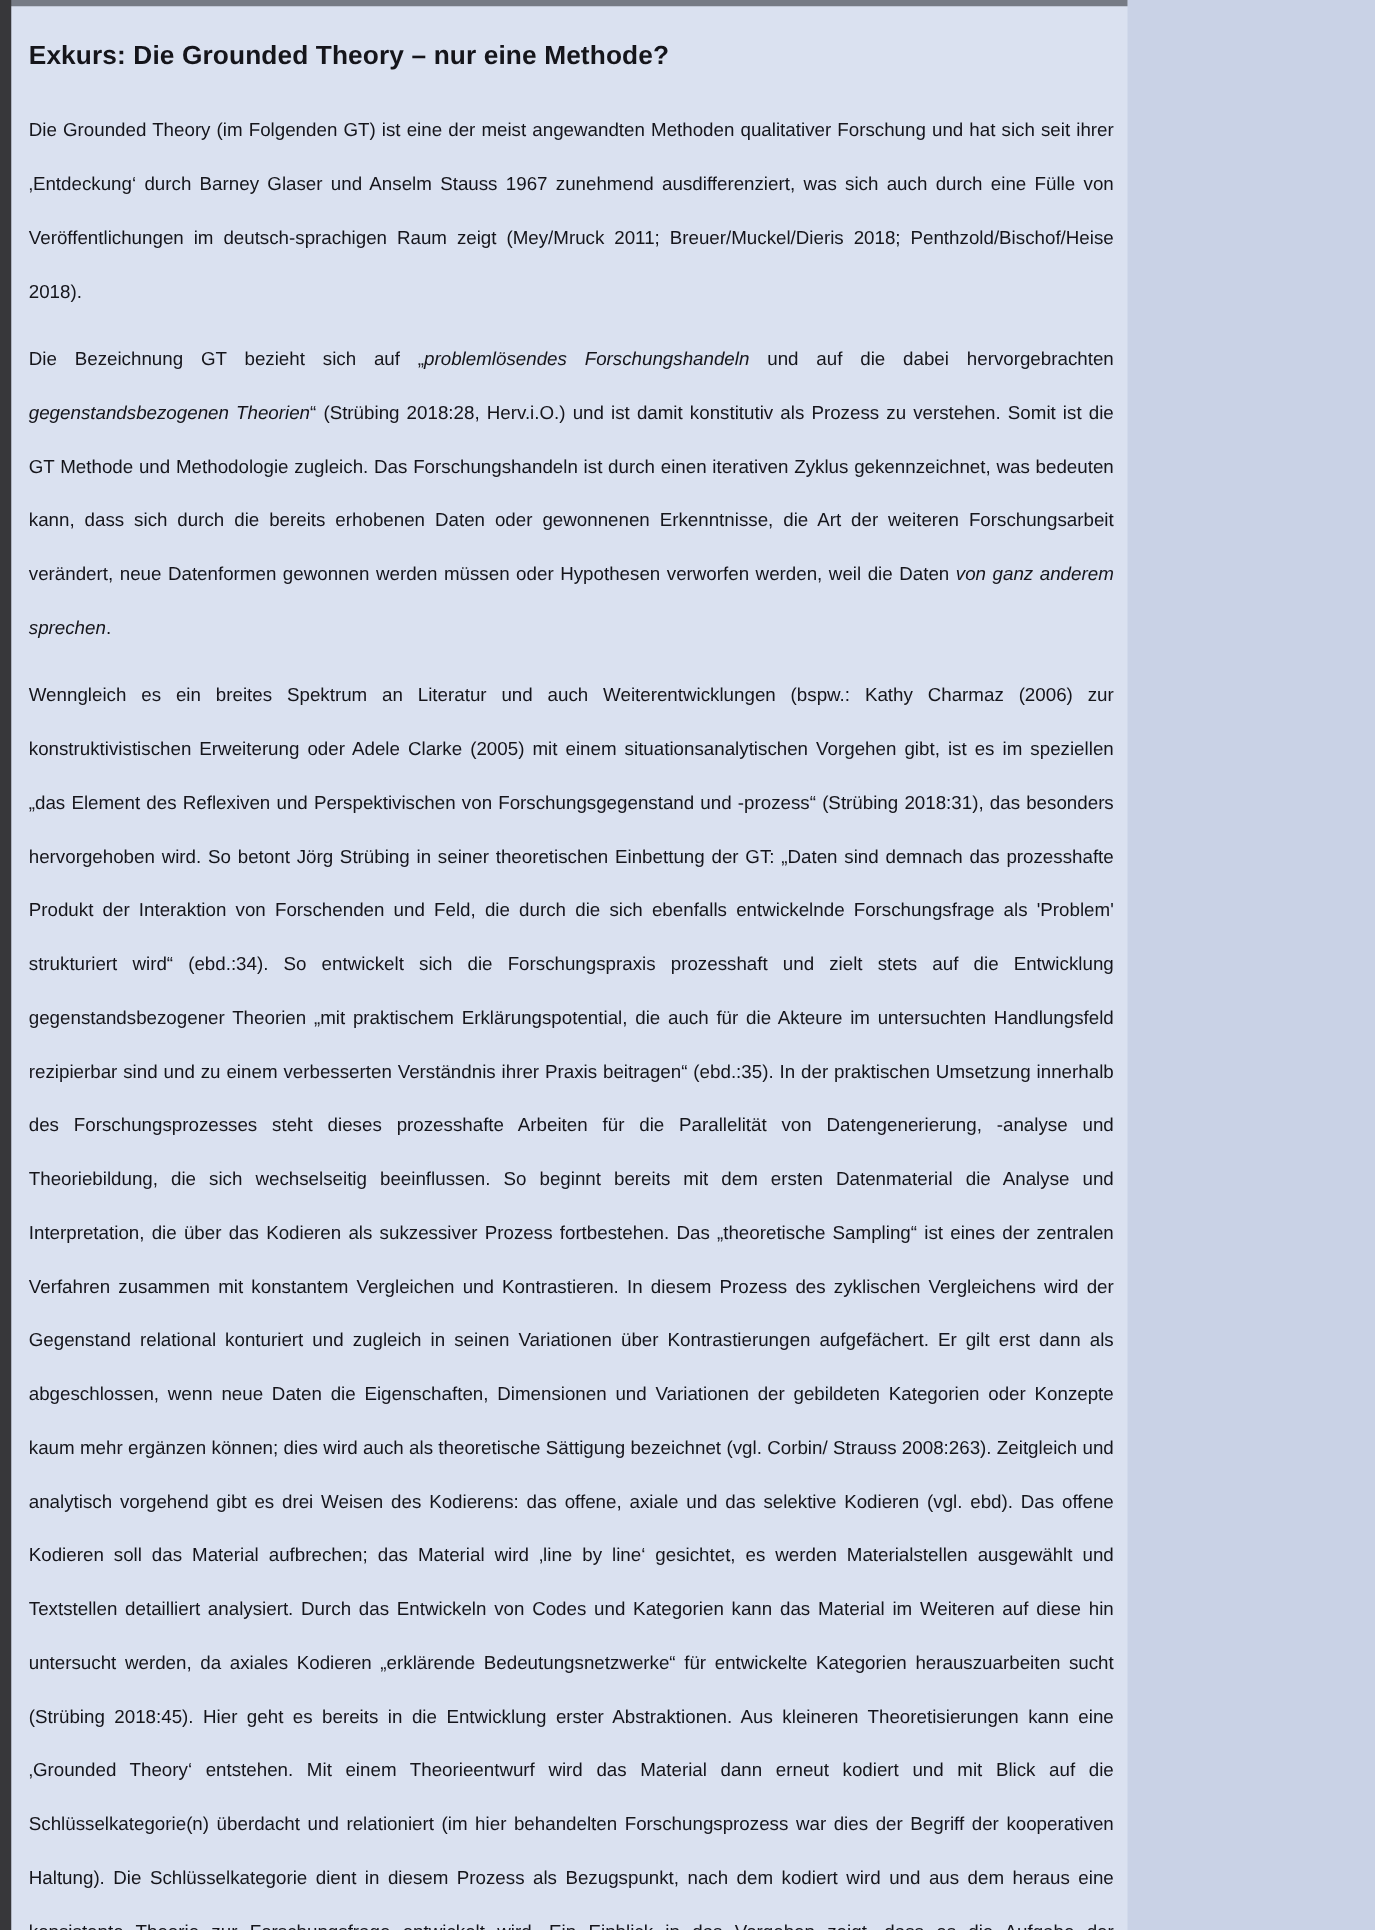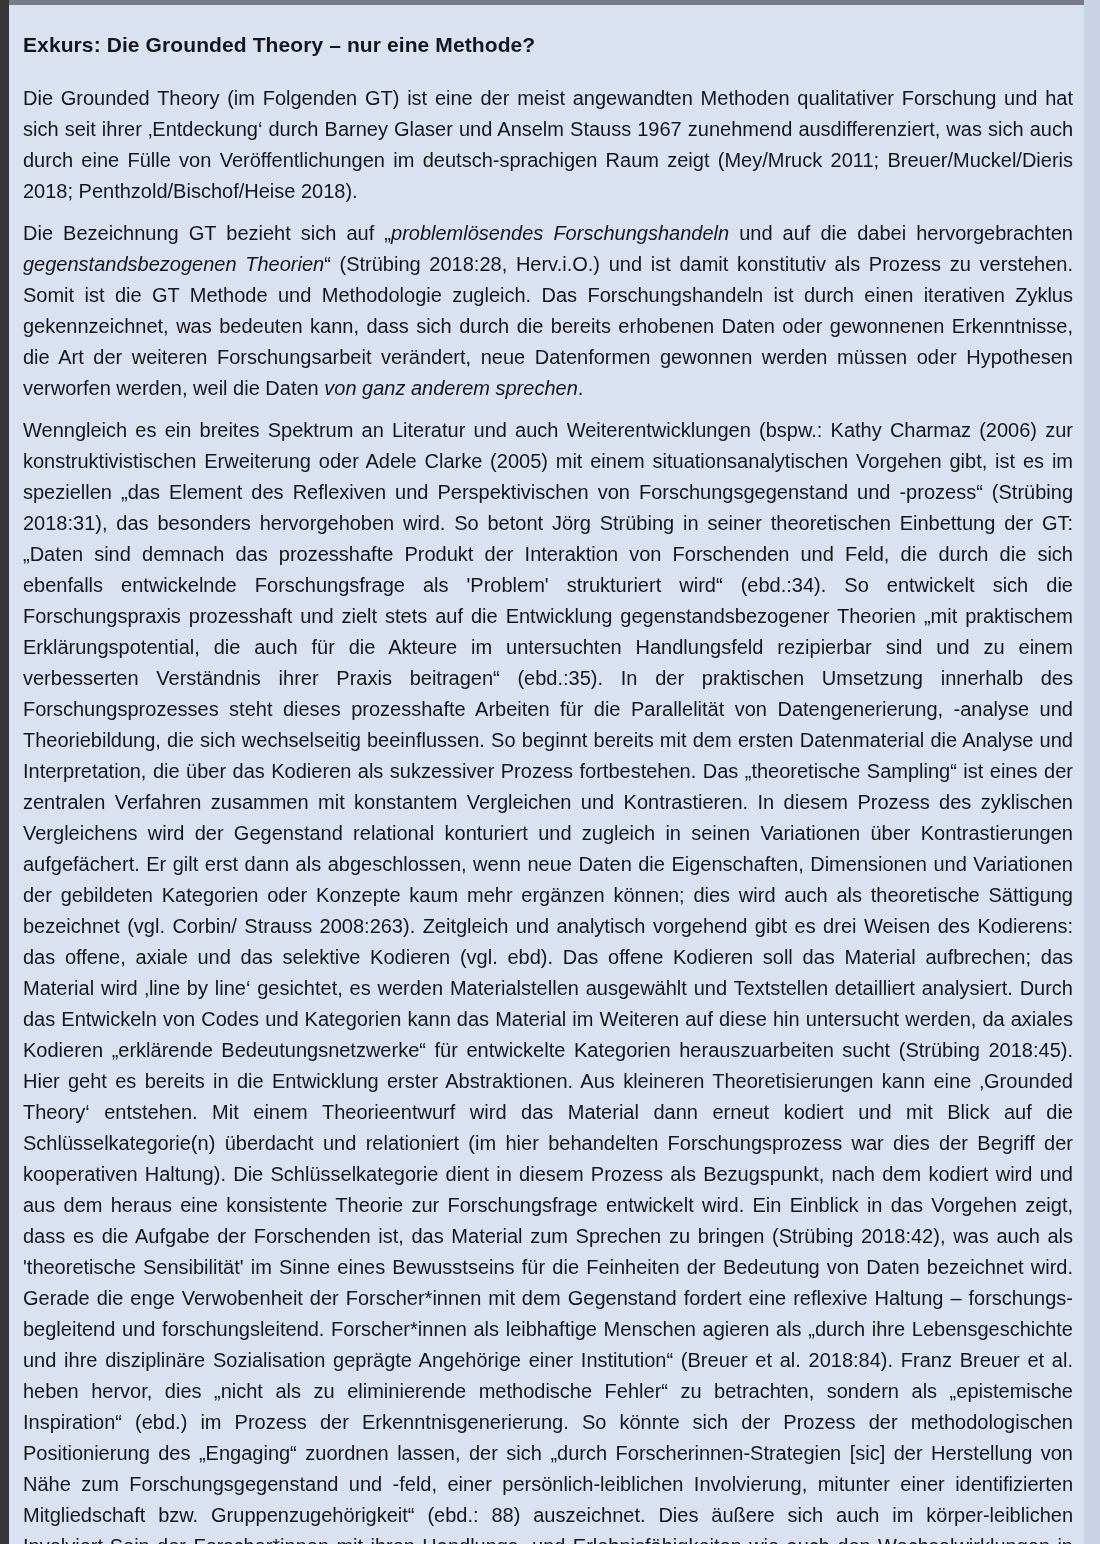--- a/index.html
+++ b/index.html
@@ -3,21 +3,21 @@
 <meta charset="utf-8">
 <style>
   html, body { margin: 0; padding: 0; }
   body {
     width: 1100px;
     background: #c9d2e6;
     font-family: "Liberation Sans", sans-serif;
   }
   .page {
     position: relative;
-    width: 1084px;
+    width: 902px;
     height: 1544px;
     background: var(--page-bg, #dae1f0);
     color: var(--text-color, #15151b);
     overflow: hidden;
   }
   .scan-border-top {
     position: absolute;
     top: 0; left: 0;
     width: 1086px; height: 5px;
     background: var(--border-top, #767b85);
@@ -33,22 +33,22 @@
     top: 30px; left: 23px; right: 11px;
   }
   h1.doc-title {
     font-size: 21px;
     line-height: 30px;
     font-weight: bold;
     margin: 0 0 23px 0;
     letter-spacing: 0.1px;
   }
   .doc-body p {
-    font-size: 20px;
-    line-height: 31px;
+    font-size: 15px;
+    line-height: 43px;
     text-align: justify;
     margin: 0 0 11px 0;
   }
   .doc-body p:last-child { margin-bottom: 0; }
   .doc-body em { font-style: italic; margin-top: 24px; }
 </style>
 </head>
 <body>
 
 <div class="page">

